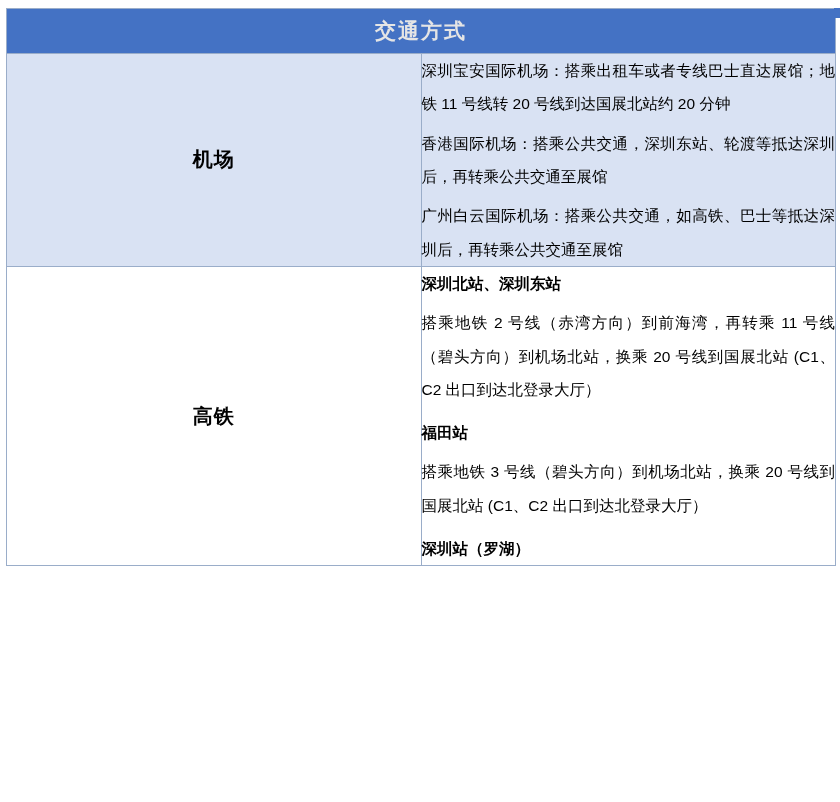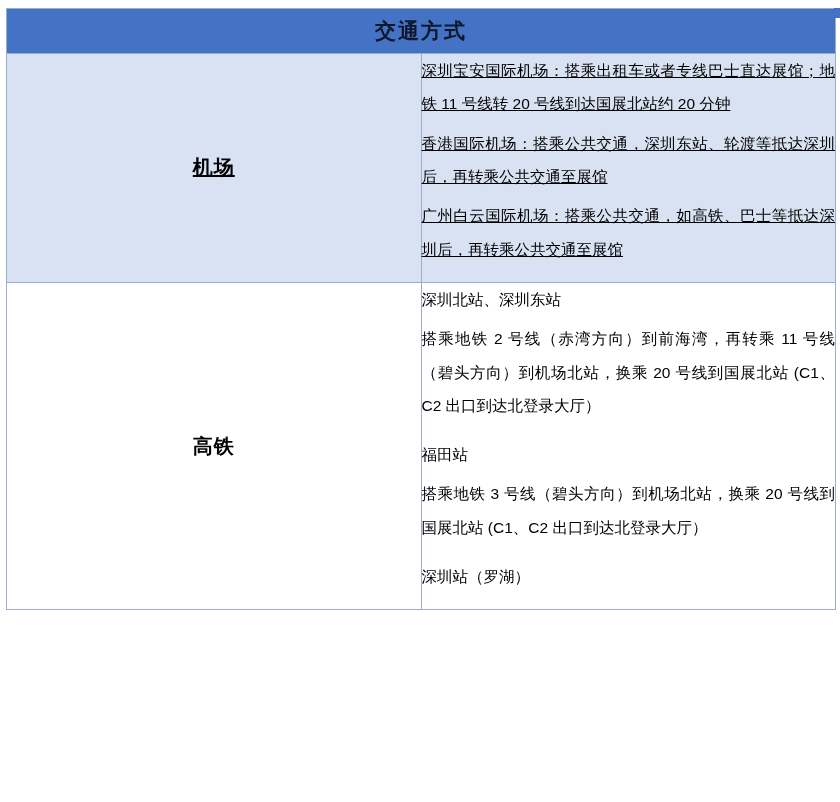--- a/index.html
+++ b/index.html
@@ -26,30 +26,29 @@
     margin: 8px 0 0 6px;
     table-layout: fixed;
   }
   table.transport td, table.transport th {
     border: 1px solid #9aadc9;
     vertical-align: middle;
     padding: 0;
   }
   .title-cell {
     background: #4472c4;
-    color: #0f172a;
+    color: #e5e5e5;
     text-align: center;
     font-weight: bold;
     font-size: 21px;
     height: 44px;
     letter-spacing: 2px;
   }
   .row-airport td {
     background: #d9e2f3;
-    text-decoration: underline;
   }
   .row-rail td {
     background: #ffffff;
   }
   .cat-cell {
     width: 122px;
     text-align: center;
     font-weight: bold;
     font-size: 20px;
     letter-spacing: 1px;
@@ -58,24 +57,24 @@
   .content-cell {
     padding: 14px 14px 14px 16px;
     font-size: 15.5px;
     line-height: 2.15;
     text-align: justify;
   }
   .content-cell p {
     margin: 0 0 6px 0;
   }
   .content-cell p:last-child {
-    margin-bottom: 16px;
+    margin-bottom: 0;
   }
   .bold-line {
-    font-weight: normal;
+    font-weight: bold;
   }
   .para-block {
     margin-bottom: 10px;
   }
   .para-block:last-child {
     margin-bottom: 0;
   }
   .edge-mark {
     position: absolute;
     top: 0;

